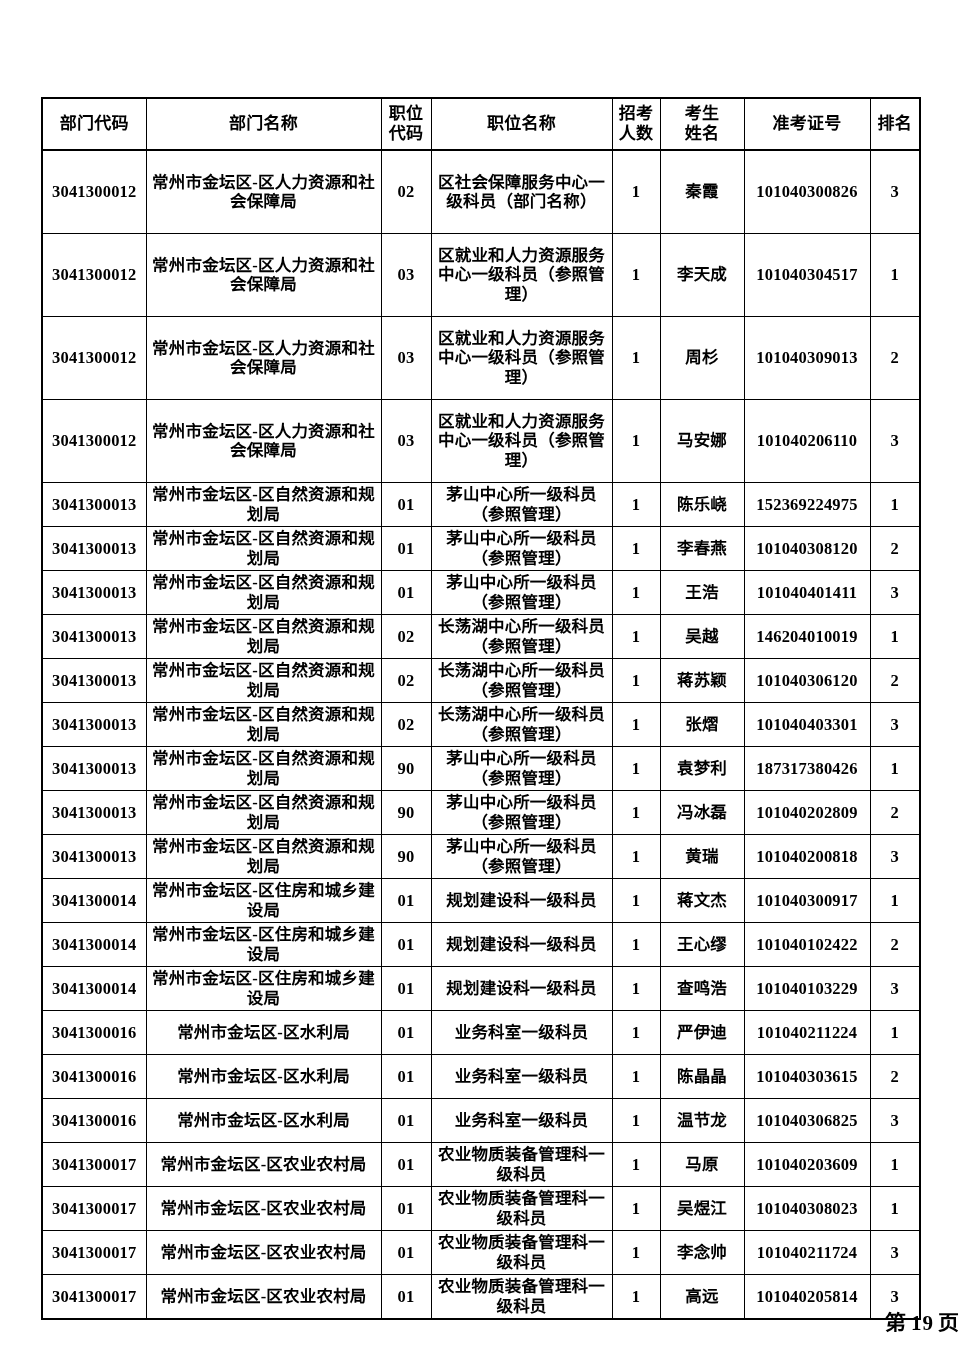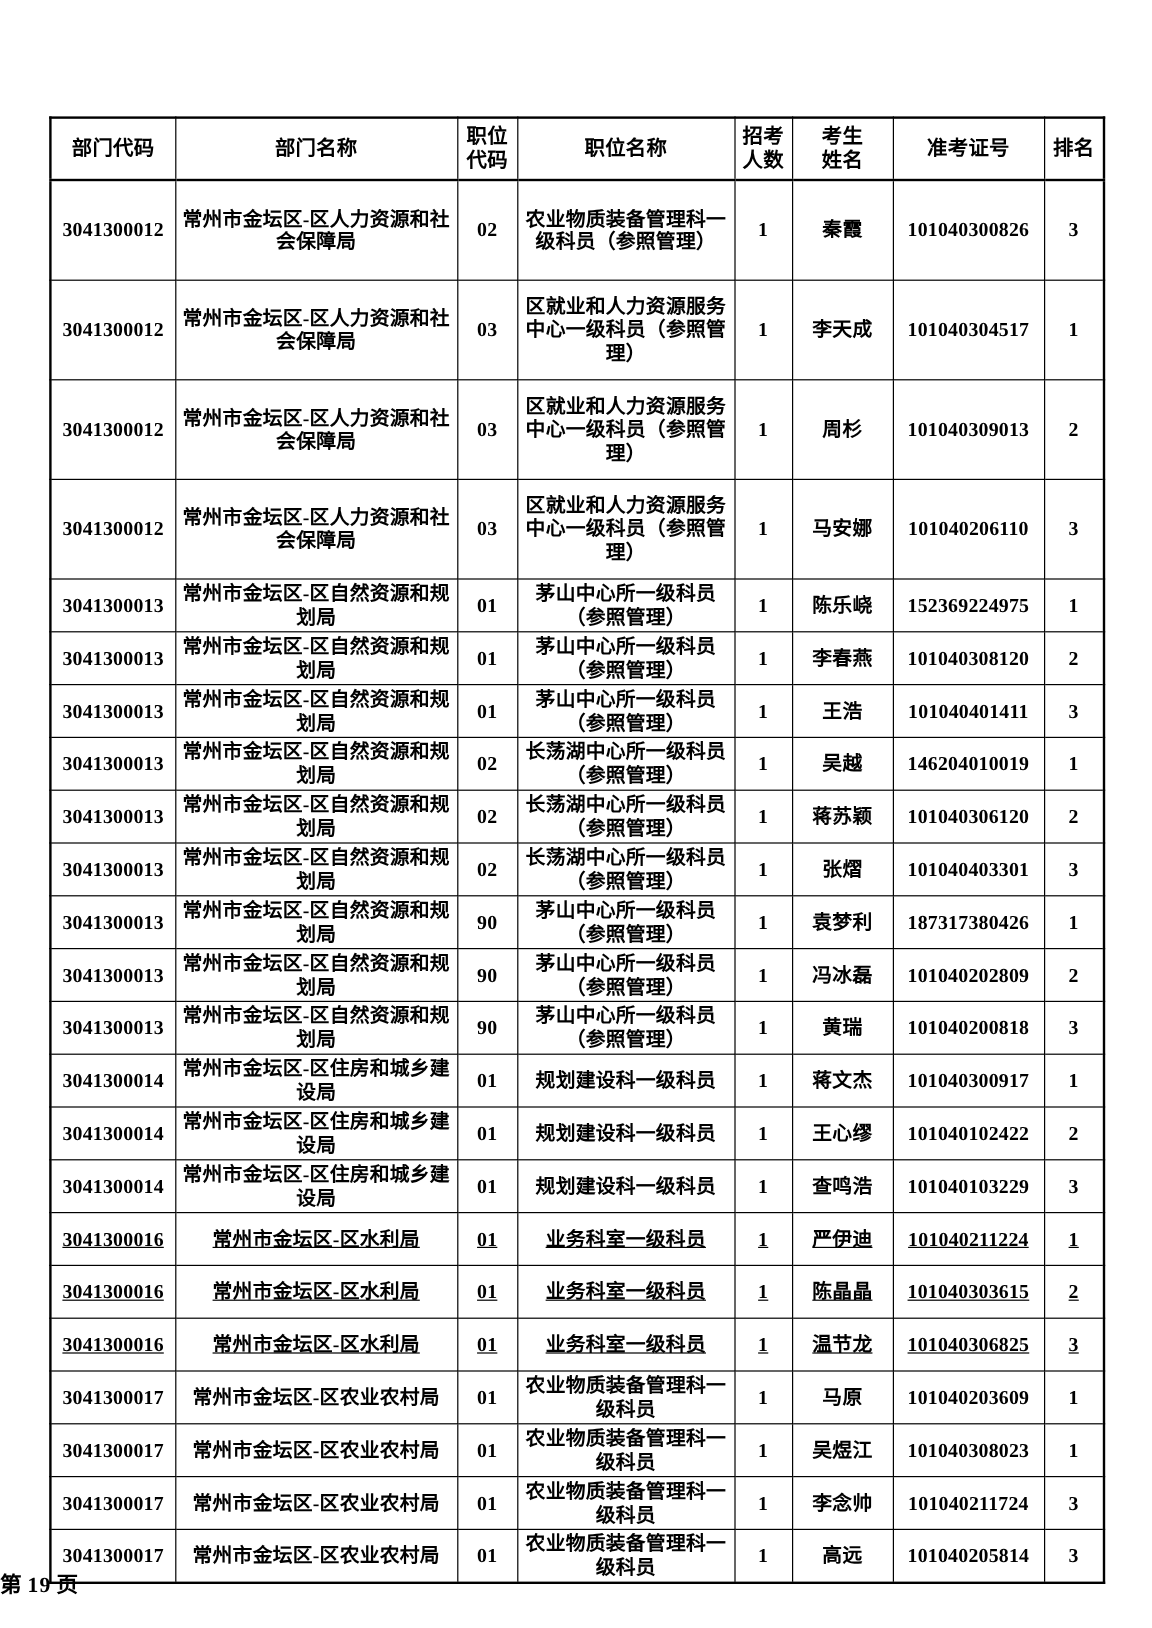--- a/index.html
+++ b/index.html
@@ -71,29 +71,29 @@
   td.pos-code, td.count, td.rank {
     font-size: 16px;
   }
   td.dept-name, td.pos-name, td.cand-name {
     font-size: 16.5px;
   }
   td.cand-name { letter-spacing: 1px; margin-left: 36px; }
 
   tr.h-tall td { height: 80px; }
   tr.h-mid  td { height: 41px; }
-  tr.h-short td { height: 41px; text-decoration: underline; }
+  tr.h-short td { height: 41px; }
 
   .footer {
     position: absolute;
     left: 0;
     top: 1296px;
     width: 960px;
-    text-align: left;
-    font-size: 18px;
+    text-align: right;
+    font-size: 21px;
     font-weight: 700;
     letter-spacing: 1px;
     font-family: "Liberation Serif", "DejaVu Serif", serif;
   }
   .footer .num { padding: 0 4px; }
 </style>
 </head>
 <body>
 
 <div class="page">
@@ -129,21 +129,21 @@
           </th>
           <th>准考证号</th>
           <th>排名</th>
         </tr>
       </thead>
       <tbody id="table-body">
           <tr class="h-tall">
             <td class="dept-code">3041300012</td>
             <td class="dept-name">常州市金坛区-区人力资源和社会保障局</td>
             <td class="pos-code">02</td>
-            <td class="pos-name">农业物质装备管理科一级科员（参照管理）</td>
+            <td class="pos-name">区社会保障服务中心一级科员（部门名称）</td>
             <td class="count">1</td>
             <td class="cand-name">秦霞</td>
             <td class="ticket">101040300826</td>
             <td class="rank">3</td>
           </tr>
           <tr class="h-tall">
             <td class="dept-code">3041300012</td>
             <td class="dept-name">常州市金坛区-区人力资源和社会保障局</td>
             <td class="pos-code">03</td>
             <td class="pos-name">区就业和人力资源服务中心一级科员（参照管理）</td>

